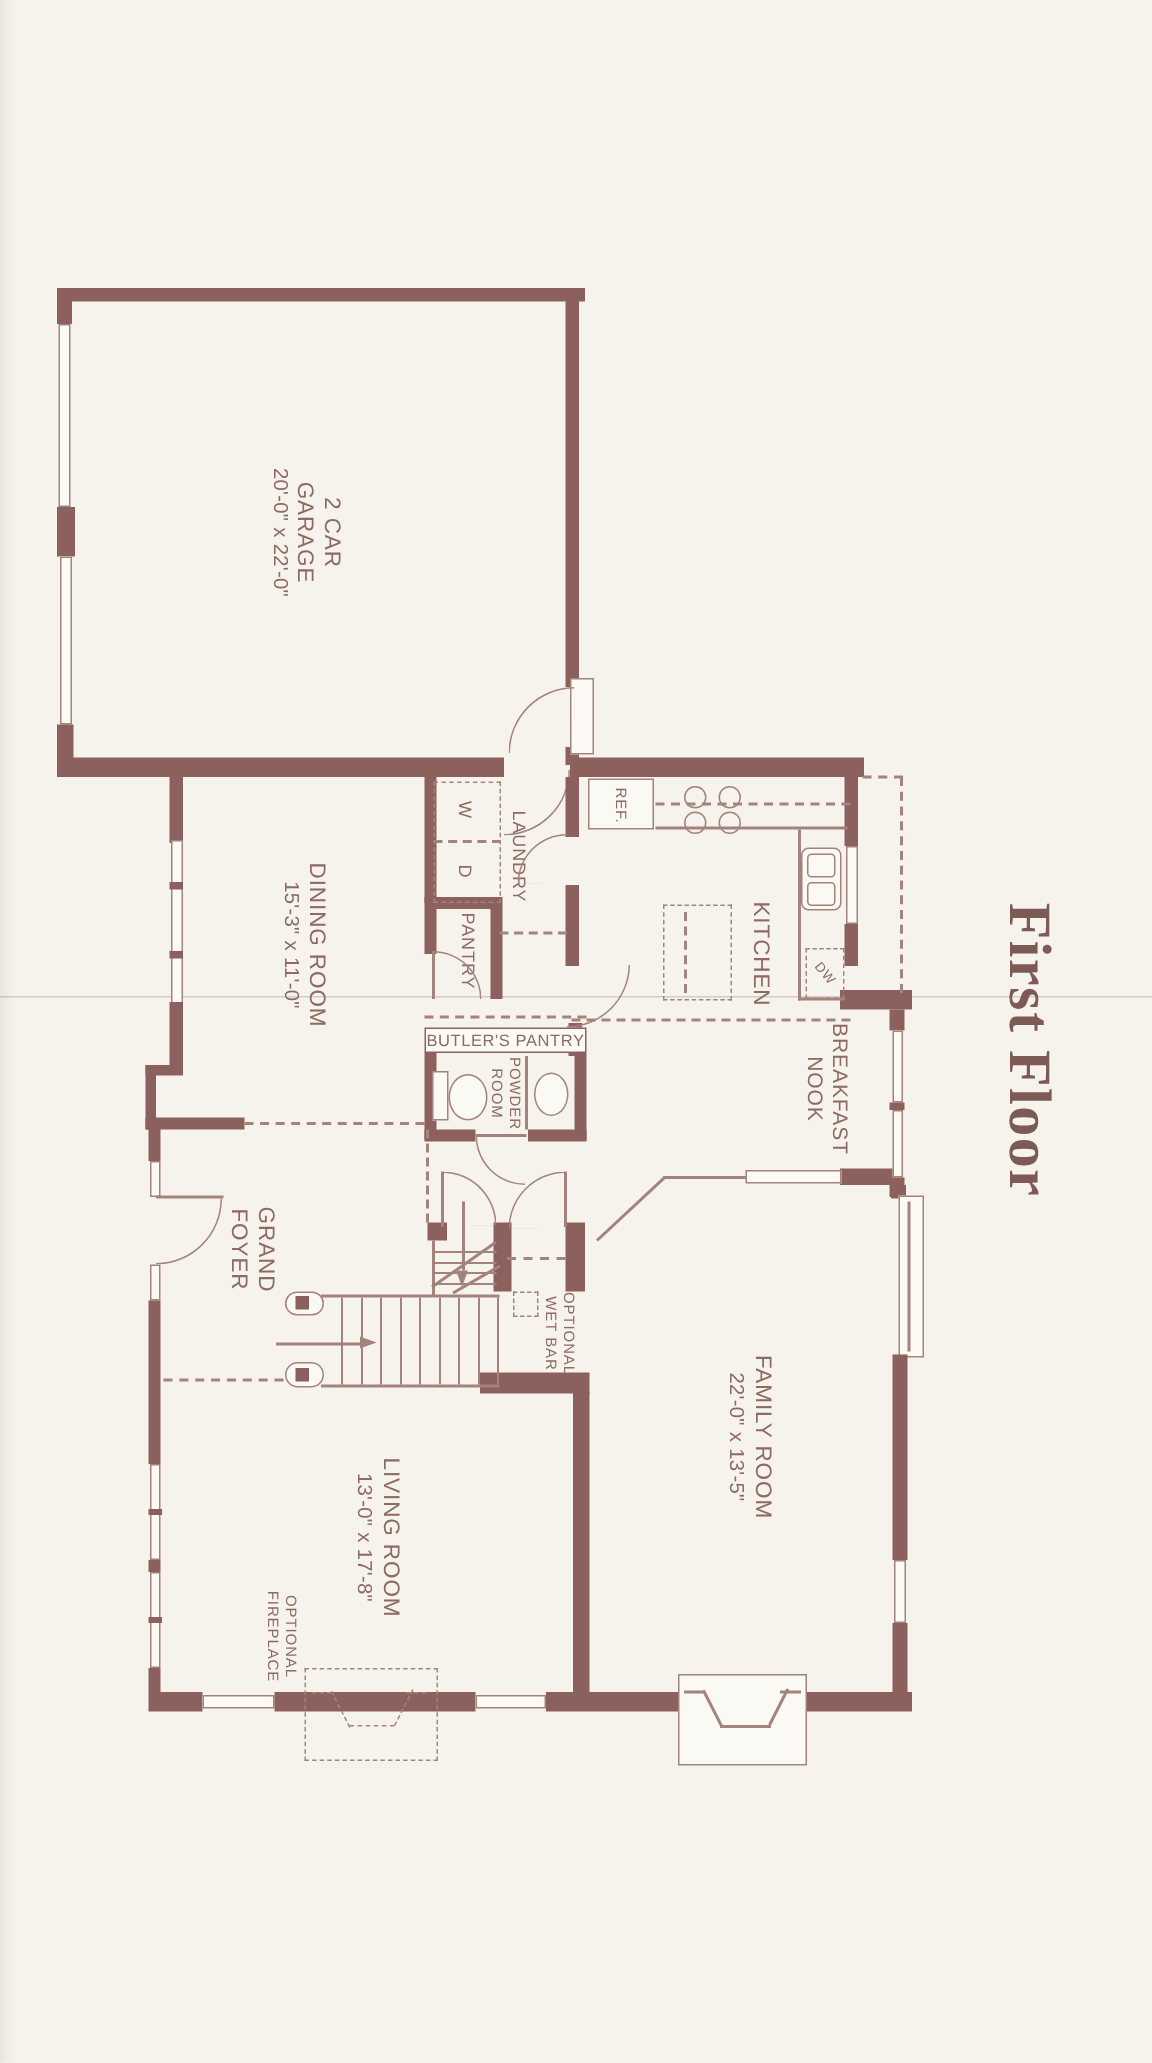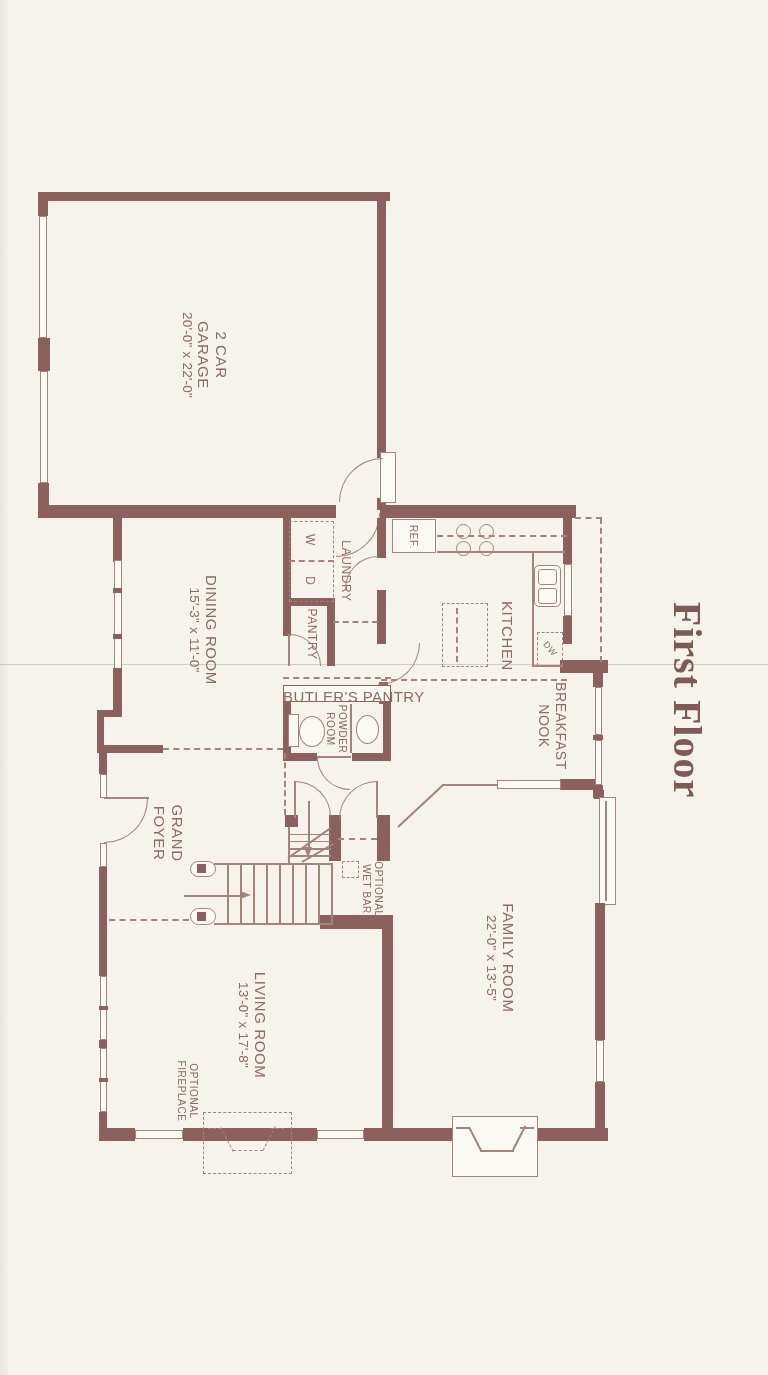--- a/index.html
+++ b/index.html
@@ -161,21 +161,21 @@
   <div class="dv" style="left:600px;top:518px;height:144px"></div>
   <div class="dh" style="left:575px;top:517px;width:27px"></div>
   <div class="dh" style="left:381px;top:679px;width:186px"></div>
 
   <div class="lbl" style="left:507px;top:636px;font-size:15px">
     <div>KITCHEN</div>
   </div>
 
   <div class="dh" style="left:283px;top:677px;width:108px"></div>
   <div class="fix" style="left:283px;top:685px;width:108px;height:17px;border-width:1.6px;border-color:var(--wall,#8b605d)"></div>
-  <div class="lbl-h" style="left:283px;top:688px;width:108px;font-size:15px">BUTLER'S PANTRY</div>
+  <div class="lbl-h" style="left:283px;top:688px;width:108px;font-size:11px">BUTLER'S PANTRY</div>
   <div class="w" style="left:283px;top:702px;width:8px;height:58px"></div>
   <div class="w" style="left:383px;top:702px;width:8px;height:58px"></div>
   <div class="w" style="left:283px;top:753px;width:34px;height:8px"></div>
   <div class="w" style="left:352px;top:753px;width:39px;height:8px"></div>
   <div class="tl" style="left:350px;top:704px;width:2px;height:49px"></div>
 
   <div class="fix" style="left:288px;top:714px;width:11px;height:33px"></div>
   <div class="el" style="left:299px;top:716px;width:26px;height:31px"></div>
   <div class="el" style="left:356px;top:715px;width:23px;height:29px"></div>
   <div class="lbl" style="left:336px;top:729px;font-size:10px">

